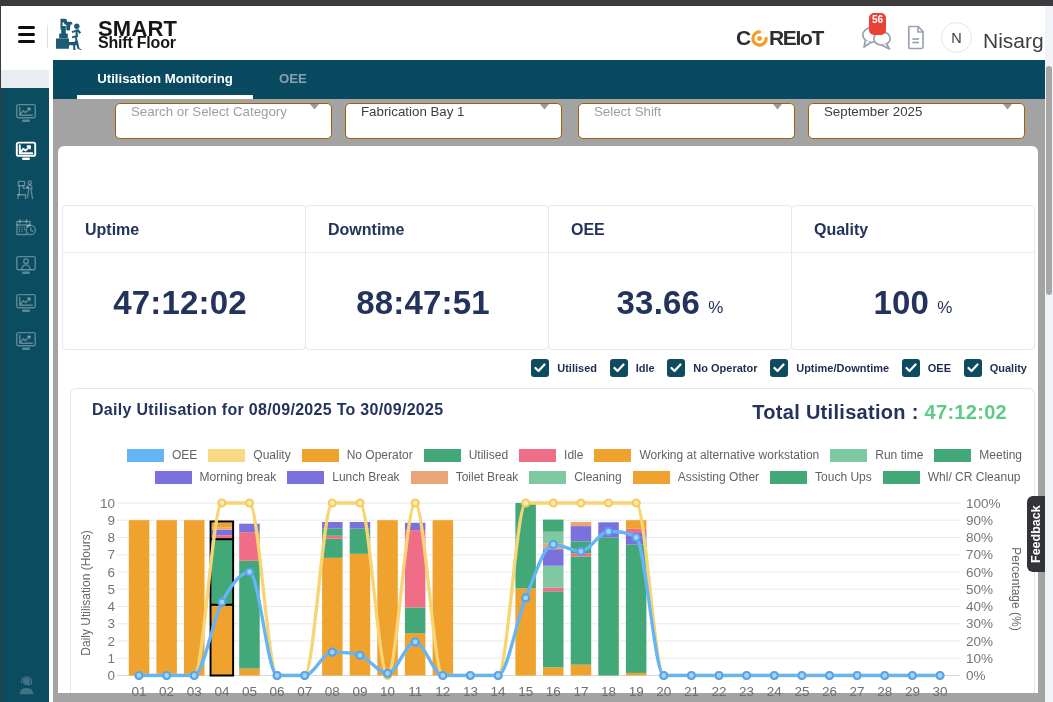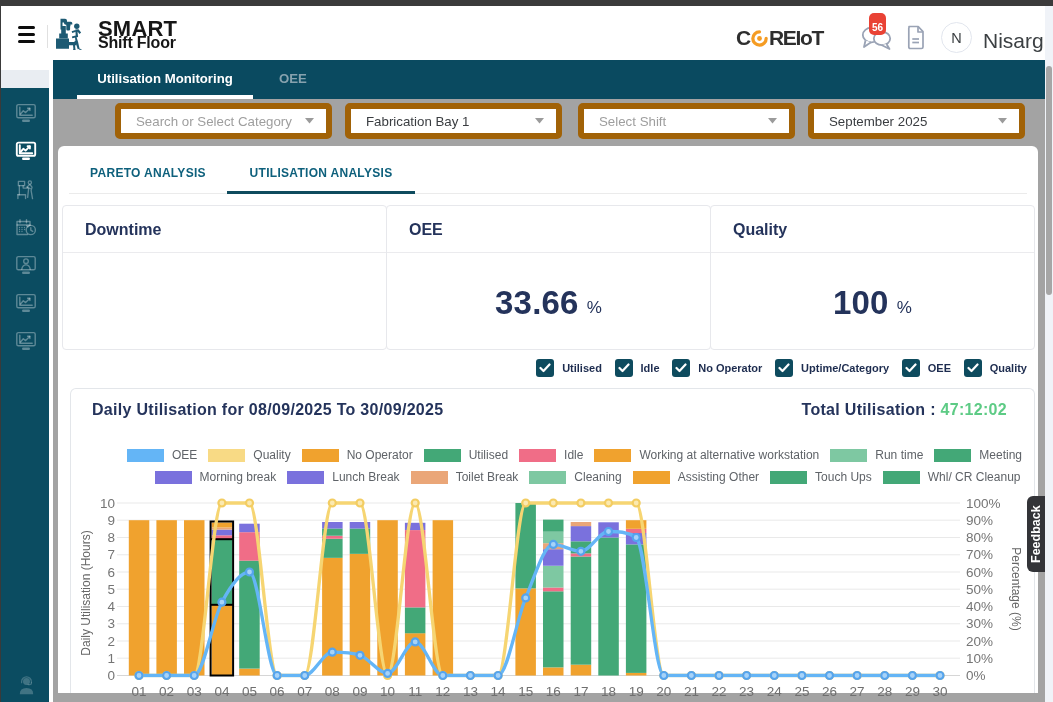--- a/index.html
+++ b/index.html
@@ -9,61 +9,61 @@
 .burger div {height:3.2px;background:#0c0c0c;border-radius:1.5px;margin-bottom:3.8px}
 .hdivider {position:absolute;left:47px;top:19px;width:1px;height:23px;background:#e0e0e0}
 .logo {position:absolute;left:55px;top:12px;display:flex;align-items:center}
 .logotxt {margin-left:10px;line-height:1}
 .l1 {font-size:22px;font-weight:bold;color:#161616;letter-spacing:0.2px;line-height:15px;padding-top:2px}
 .l2 {font-size:16px;font-weight:bold;color:#161616;line-height:14px;letter-spacing:-0.2px}
 .coreiot {position:absolute;left:736px;top:20px;display:flex;align-items:center}
 .ck {font-size:21px;font-weight:bold;color:#2e2e2e;letter-spacing:-1.3px}
 .chat {position:absolute;left:861px;top:20px}
 .badge {position:absolute;left:869px;top:7px;min-width:15px;height:22px;background:#e94235;color:#fff;
-  font-size:10px;font-weight:bold;border-radius:5px;text-align:center;line-height:14px;padding:8px 3px}
+  font-size:10px;font-weight:bold;border-radius:5px;text-align:center;line-height:14px;padding:0 3px}
 .docic {position:absolute;left:906px;top:19px}
 .avatar {position:absolute;left:941px;top:16px;width:31px;height:31px;border-radius:50%;border:1px solid #e2e6ee;
   text-align:center;line-height:30px;font-size:14.5px;color:#3c4043}
 .uname {position:absolute;left:983px;top:23px;font-size:21px;color:#3c4043}
 .sidebar {position:absolute;left:0;top:88px;width:49px;height:614px;background:#0b4c61}
 .leftgap {position:absolute;left:0;top:70px;width:49px;height:18px;background:#e9edf2}
 .winedge {position:absolute;left:0;top:6px;width:1px;height:696px;background:#3a3a3a;z-index:50}
 .sit {width:49px;height:38px;display:flex;align-items:center;justify-content:center;color:rgba(255,255,255,0.34);padding-left:3px}
 .sic {stroke-width:1.4}
 .sit:first-child {margin-top:6px}
 .sit.act {color:#fff}
 .sit.act .sic {stroke-width:1.9}
 .thick {stroke-width:2.4}
 .sbot {position:absolute;left:0;bottom:5px;width:49px;display:flex;justify-content:center;padding-left:3px}
 .main {position:absolute;left:53px;top:61px;width:992px;height:668px;background:#a3a3a3}
 .band {position:absolute;left:0;top:-1px;width:992px;height:39px;background:#0a4a60}
 .tab1 {position:absolute;left:24px;top:0;width:176px;height:39px;color:#fff;font-size:13.2px;font-weight:bold;
   text-align:center;line-height:37px;border-bottom:4px solid #fff;box-sizing:border-box}
 .tab2 {position:absolute;left:200px;top:0;width:80px;height:39px;color:#87a2ae;font-size:13.2px;font-weight:bold;text-align:center;line-height:37px}
-.sel {position:absolute;top:42px;width:217px;height:36px;background:#fff;border:6px solid #a16207;border-radius:5px;
-  display:flex;align-items:center;justify-content:space-between;padding:0 12px 0 15px;font-size:13.3px;color:#9e9e9e}
+.sel {position:absolute;top:42px;width:217px;height:36px;background:#fff;border:1px solid #a16207;border-radius:5px;
+  display:flex;align-items:flex-start;justify-content:space-between;padding:0 12px 0 15px;font-size:13.3px;color:#9e9e9e}
 .sel.filled {color:#3a3d41}
 .panel {position:absolute;left:5px;top:85px;width:980px;height:547px;background:#fff;border-radius:6px 6px 0 0}
 .subtabs {position:absolute;left:11px;top:10px;height:38px;width:958px;border-bottom:1px solid #ebebeb}
 .st {position:absolute;top:0;height:38px;font-size:12px;font-weight:bold;color:#0e607c;letter-spacing:0.3px;line-height:34px;text-align:center}
 .st1 {left:0px;width:158px}
 .st2 {left:158px;width:188px;border-bottom:3px solid #0e4b5e}
 .cards {position:absolute;left:4px;top:59px;width:973px;height:145px;display:flex}
 .card {flex:1;border:1px solid #e7e8ec;border-radius:4px;margin-left:-1px;background:#fff}
 .card:first-child {margin-left:0}
 .chead {height:47px;line-height:47px;padding-left:22px;font-size:16px;font-weight:bold;color:#24335b;border-bottom:1px solid #ebebee}
 .cval {height:99px;display:flex;align-items:center;justify-content:center;font-size:33px;font-weight:bold;color:#24335b;letter-spacing:0.2px}
 .pct {font-size:17px;font-weight:normal;margin-left:8px;margin-top:10px}
 .cbrow {position:absolute;left:0;top:207px;width:969px;height:30px;display:flex;justify-content:flex-end;align-items:center;gap:12.7px}
 .cbi {display:flex;align-items:center;gap:8px}
 .cbx {width:18px;height:18px;background:#0e4b5e;border-radius:3px;display:flex;align-items:center;justify-content:center}
 .cbl {font-size:11px;font-weight:bold;color:#1d2c4f}
 .chartcard {position:absolute;left:12px;top:242px;width:965px;height:305px;border:1px solid #e3e6ea;border-radius:6px 6px 0 0;border-bottom:none}
 .ctitle {position:absolute;left:21px;top:12px;font-size:16px;font-weight:bold;color:#24335b;letter-spacing:0.3px}
-.ctotal {position:absolute;right:27px;top:12px;font-size:16px;font-weight:bold;color:#24335b;letter-spacing:0.3px}
+.ctotal {position:absolute;right:27px;top:12px;font-size:20px;font-weight:bold;color:#24335b;letter-spacing:0.3px}
 .ctotal span {color:#5dcb85}
 .lgrow {position:absolute;left:22px;width:963px;display:flex;justify-content:center;gap:11px}
 .lgi {display:flex;align-items:center;gap:8px;font-size:12px;color:#5f6368;white-space:nowrap}
 .lgs {width:37px;height:13px;display:inline-block}
 .feedback {position:absolute;left:1027px;top:496px;width:18px;height:76px;background:#333438;border-radius:0 6px 6px 0;
   color:#fff;font-size:12.5px;font-weight:bold;display:flex;align-items:center;justify-content:center;writing-mode:vertical-rl;transform:rotate(180deg)}
 .scroll {position:absolute;left:1045px;top:6px;width:8px;height:696px;background:#f0f3f8}
 .thumb {position:absolute;left:1046px;top:66px;width:6px;height:229px;background:#a6a6a6;border-radius:3px}
 </style></head><body>
 <div id="page">
@@ -231,27 +231,28 @@
           <path d="M0 0 L10 0 L5 6z" fill="#9b9b9b"></path>
         </svg>
       </div>
       <div class="sel filled" style="left:755px">
         <span>September 2025</span>
         <svg width="9" height="5.5" viewBox="0 0 10 6">
           <path d="M0 0 L10 0 L5 6z" fill="#9b9b9b"></path>
         </svg>
       </div>
   <div class="panel">
-    <div class="subtabs">
-          <div class="st st1">PARETO ANALYSIS</div>
-          <div class="st st2">UTILISATION ANALYSIS</div>
-        </div>
     <div class="cards">
           <div class="card">
+            <div class="chead">Uptime</div>
+            <div class="cval">47:12:02<span class="pct"></span></div>
+          </div>
+          <div class="card">
             <div class="chead">Downtime</div>
+            <div class="cval">88:47:51<span class="pct"></span></div>
           </div>
           <div class="card">
             <div class="chead">OEE</div>
             <div class="cval">33.66<span class="pct"> %</span></div>
           </div>
           <div class="card">
             <div class="chead">Quality</div>
             <div class="cval">100<span class="pct"> %</span></div>
           </div>
         </div>
@@ -279,21 +280,21 @@
               </svg>
             </span>
             <span class="cbl">No Operator</span>
           </div>
           <div class="cbi">
             <span class="cbx">
               <svg width="12" height="10" viewBox="0 0 12 10">
                 <path d="M1.5 5 L4.5 8 L10.5 1.5" fill="none" stroke="#fff" stroke-width="2.2" stroke-linecap="round" stroke-linejoin="round"></path>
               </svg>
             </span>
-            <span class="cbl">Uptime/Category</span>
+            <span class="cbl">Uptime/Downtime</span>
           </div>
           <div class="cbi">
             <span class="cbx">
               <svg width="12" height="10" viewBox="0 0 12 10">
                 <path d="M1.5 5 L4.5 8 L10.5 1.5" fill="none" stroke="#fff" stroke-width="2.2" stroke-linecap="round" stroke-linejoin="round"></path>
               </svg>
             </span>
             <span class="cbl">OEE</span>
           </div>
           <div class="cbi">

